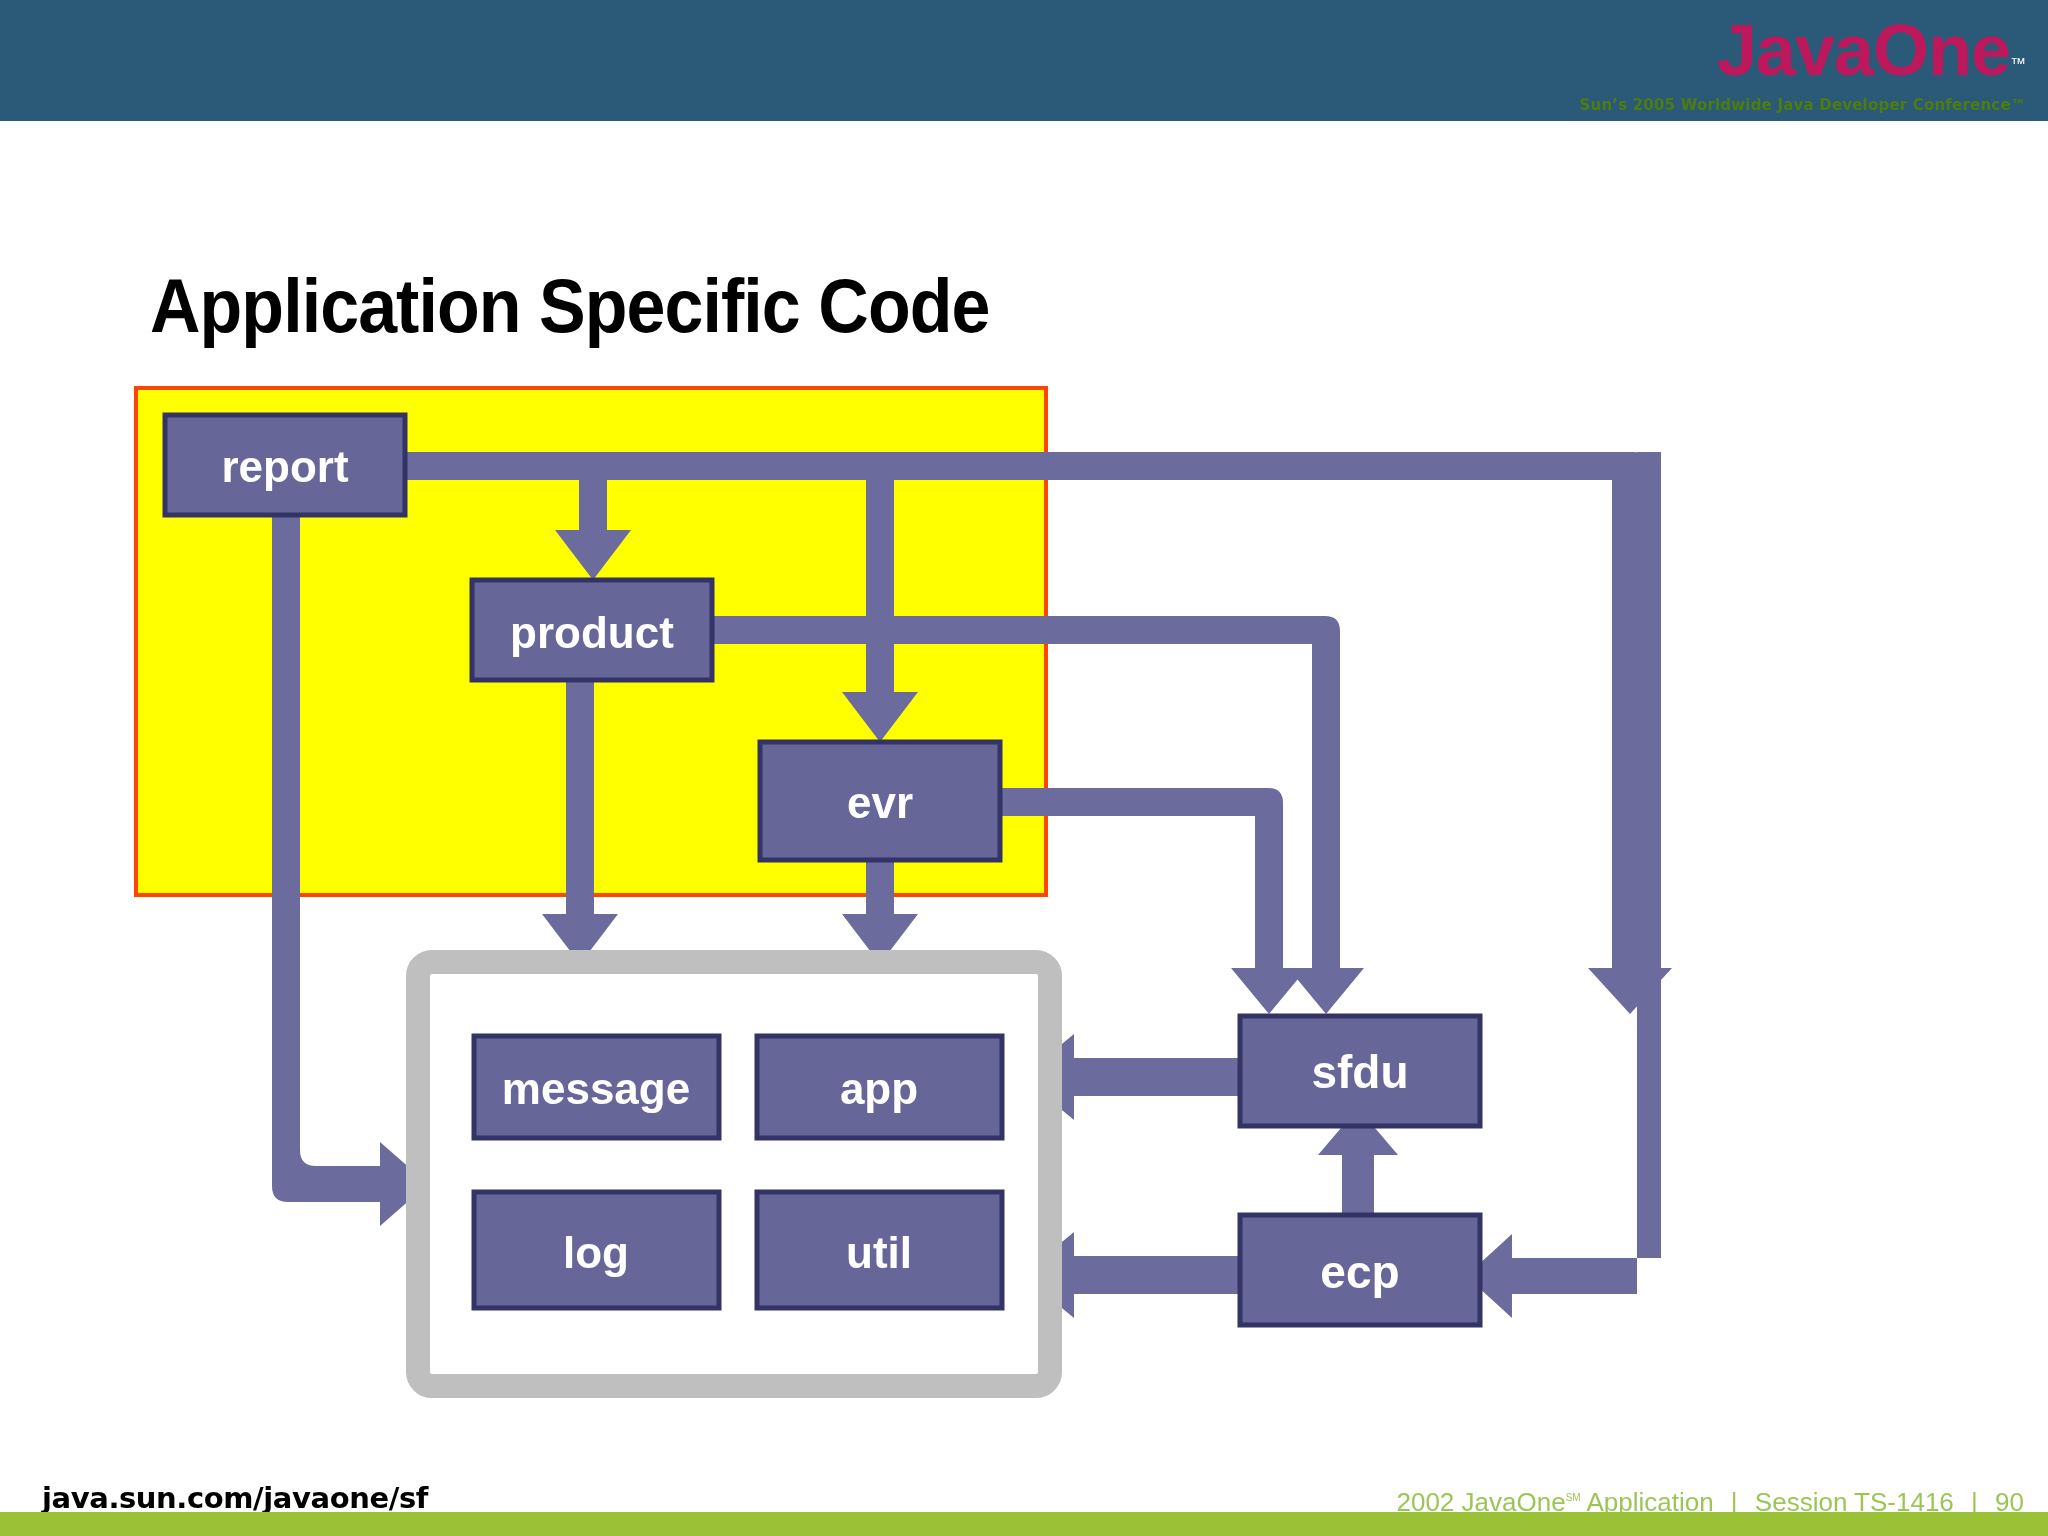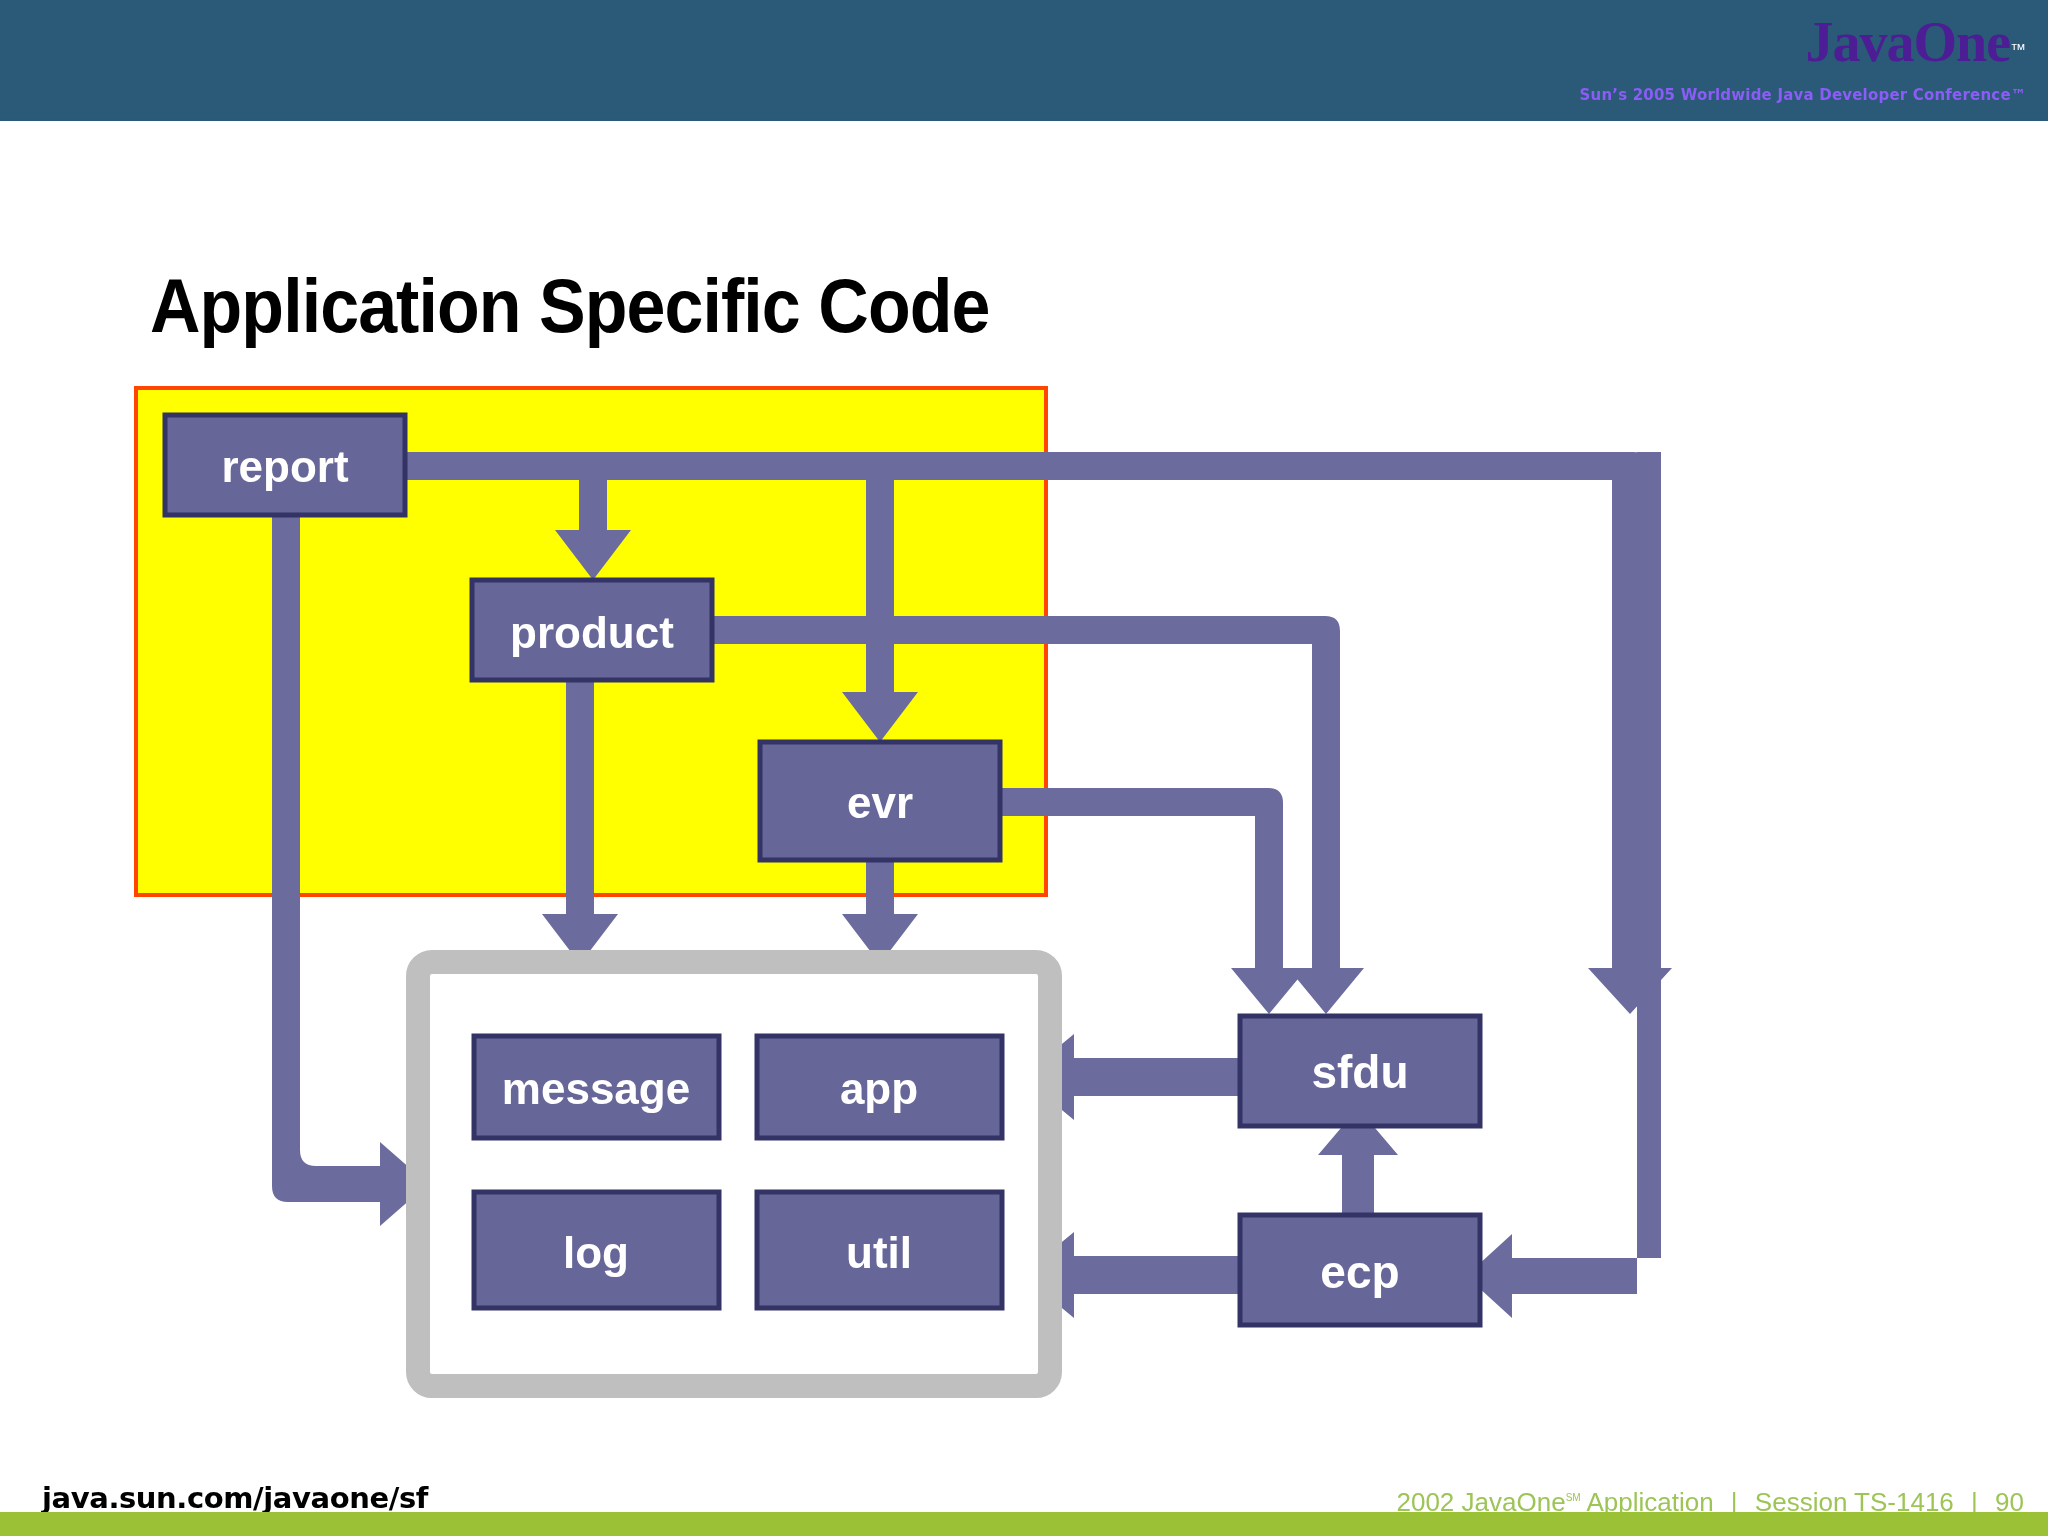--- a/index.html
+++ b/index.html
@@ -26,39 +26,39 @@
   }
   .javaone-logo {
     position: absolute;
     right: 22px;
     top: 14px;
     text-align: right;
     color: #ffffff;
     line-height: 1;
   }
   .javaone-wordmark {
-    font-family: Liberation Serif, serif;
-    font-size: 56px;
+    font-family: Liberation Sans, sans-serif;
+    font-size: 72px;
     font-weight: bold;
     letter-spacing: -1px;
-    color: #4c1d95;
+    color: #be185d;
     display: inline-block;
   }
   .javaone-tm {
     font-size: 16px;
     vertical-align: super;
     font-weight: normal;
   }
   .javaone-tagline {
     font-family: "DejaVu Sans", sans-serif;
     font-size: 15px;
     font-weight: bold;
-    color: #8b5cf6;
+    color: #4d7c0f;
     letter-spacing: 0.2px;
-    margin-top: 18px;
+    margin-top: 12px;
   }
 
   
   .slide-title {
     position: absolute;
     left: 150px;
     top: 262px;
     font-family: "Liberation Sans", sans-serif;
     font-size: 76px;
     font-weight: bold;

